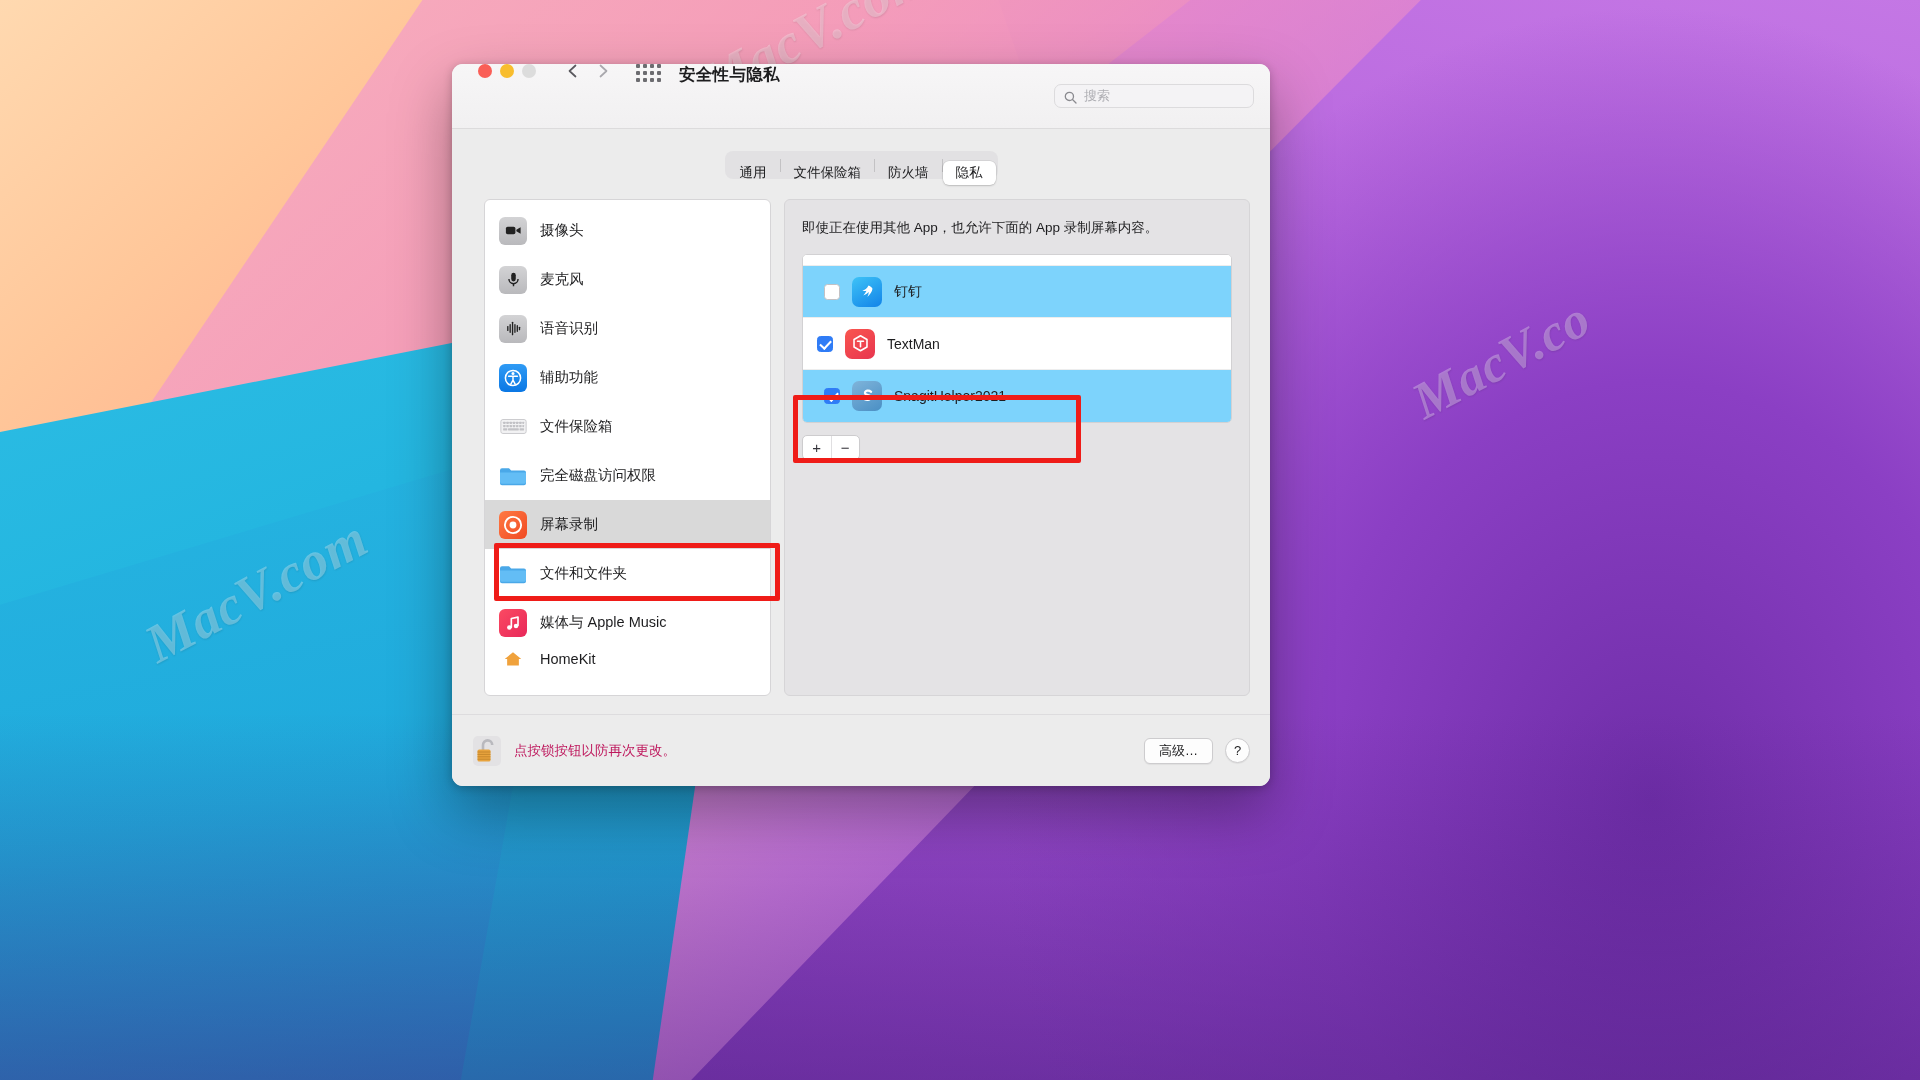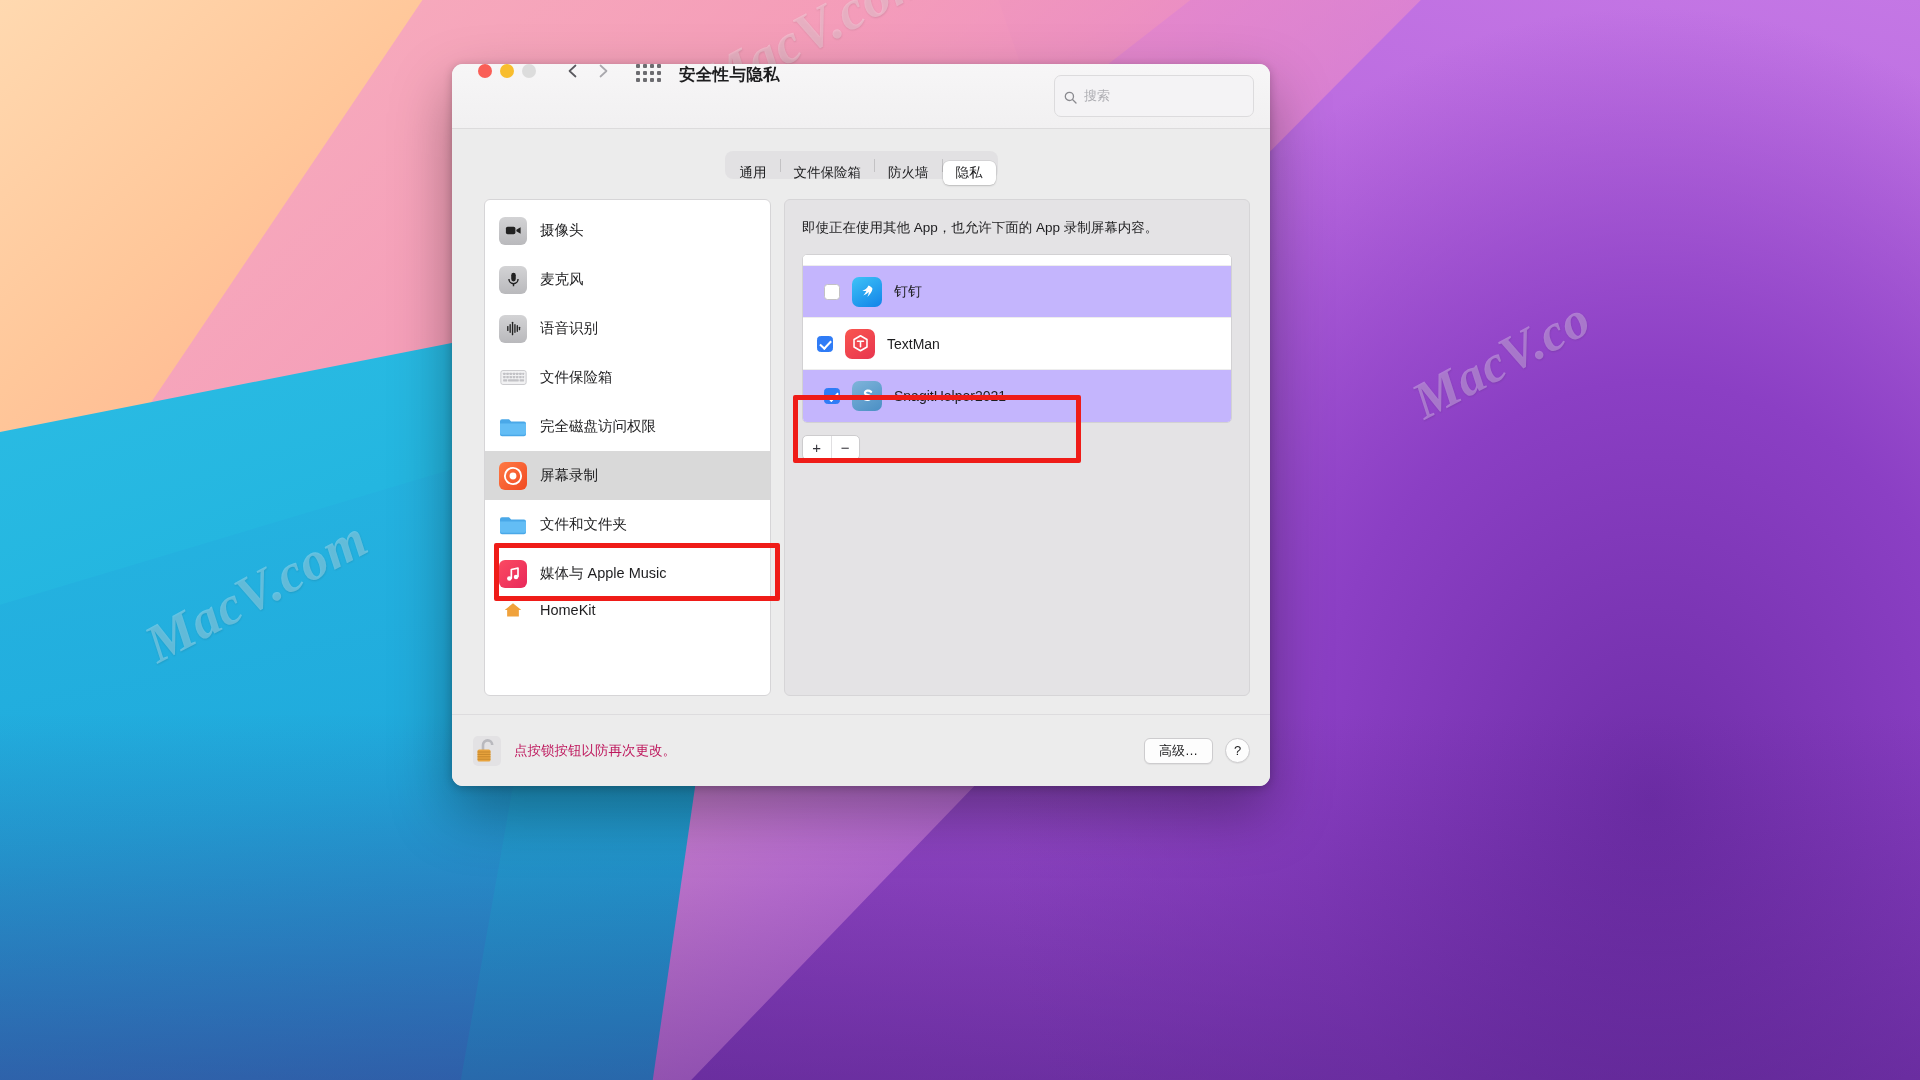--- a/index.html
+++ b/index.html
@@ -124,21 +124,21 @@
     font-size: 16.5px;
     font-weight: 700;
     color: #1d1d1f;
     letter-spacing: .3px;
   }
 
   .searchbox {
     position: absolute;
     right: 16px; top: 50%;
     transform: translateY(-50%);
-    width: 200px; height: 42px;
+    width: 200px; height: 24px;
     background: #f4f3f5;
     border: 1px solid #dcdbdd;
     border-radius: 7px;
     display: flex;
     align-items: center;
     padding: 0 9px;
     gap: 7px;
   }
   .searchbox .mag { width: 13px; height: 13px; flex-shrink: 0; }
   .searchbox input {
@@ -258,21 +258,21 @@
   }
   .app-row {
     display: flex;
     align-items: center;
     gap: 12px;
     height: 52px;
     padding: 0 14px;
     border-bottom: 1px solid #ededed;
     background: #ffffff;
   }
-  .app-row.alt { background: #c4b5fd; padding-left: 21px; }
+  .app-row.alt { background: #7dd3fc; padding-left: 21px; }
   .app-row:last-child { border-bottom: none; }
   .app-row.partial { height: 11px; padding: 0; }
   .app-name { font-size: 14px; color: #1d1d1f; }
 
   .cbox {
     width: 16px; height: 16px;
     border-radius: 3.5px;
     border: 1px solid #c2c1c4;
     background: #fff;
     flex-shrink: 0;
@@ -485,20 +485,30 @@
                     <line x1="9" y1="3.5" x2="9" y2="16.5"></line>
                     <line x1="11.5" y1="6" x2="11.5" y2="14"></line>
                     <line x1="14" y1="7" x2="14" y2="13"></line>
                     <line x1="16.3" y1="8.8" x2="16.3" y2="11.2"></line>
                   </g>
                 </svg>
               </span>
               <span class="side-label">语音识别</span>
             </div>
 
+            <div class="side-item">
+              <span class="app-ico ico-blue">
+                <svg viewBox="0 0 20 20" width="20" height="20">
+                  <circle cx="10" cy="10" r="7.6" fill="none" stroke="#fff" stroke-width="1.5"></circle>
+                  <circle cx="10" cy="5.6" r="1.5" fill="#fff"></circle>
+                  <path d="M5.6 8.2 h8.8 M10 8.2 v4 M10 12.2 l-2.2 4 M10 12.2 l2.2 4" stroke="#fff" stroke-width="1.5" stroke-linecap="round" fill="none"></path>
+                </svg>
+              </span>
+              <span class="side-label">辅助功能</span>
+            </div>
 
             <div class="side-item">
               <span class="app-ico" style="background:transparent">
                 <svg viewBox="0 0 28 18" width="27" height="17">
                   <rect x="0.6" y="1.6" width="26.8" height="14.8" rx="2.2" fill="#f2f2f3" stroke="#c9c9cc" stroke-width="1"></rect>
                   <g fill="#c2c2c6">
                     <rect x="3" y="4" width="2.6" height="2.4" rx="0.5"></rect>
                       <rect x="6.4" y="4" width="2.6" height="2.4" rx="0.5"></rect>
                     <rect x="9.8" y="4" width="2.6" height="2.4" rx="0.5"></rect>
                       <rect x="13.2" y="4" width="2.6" height="2.4" rx="0.5"></rect>

